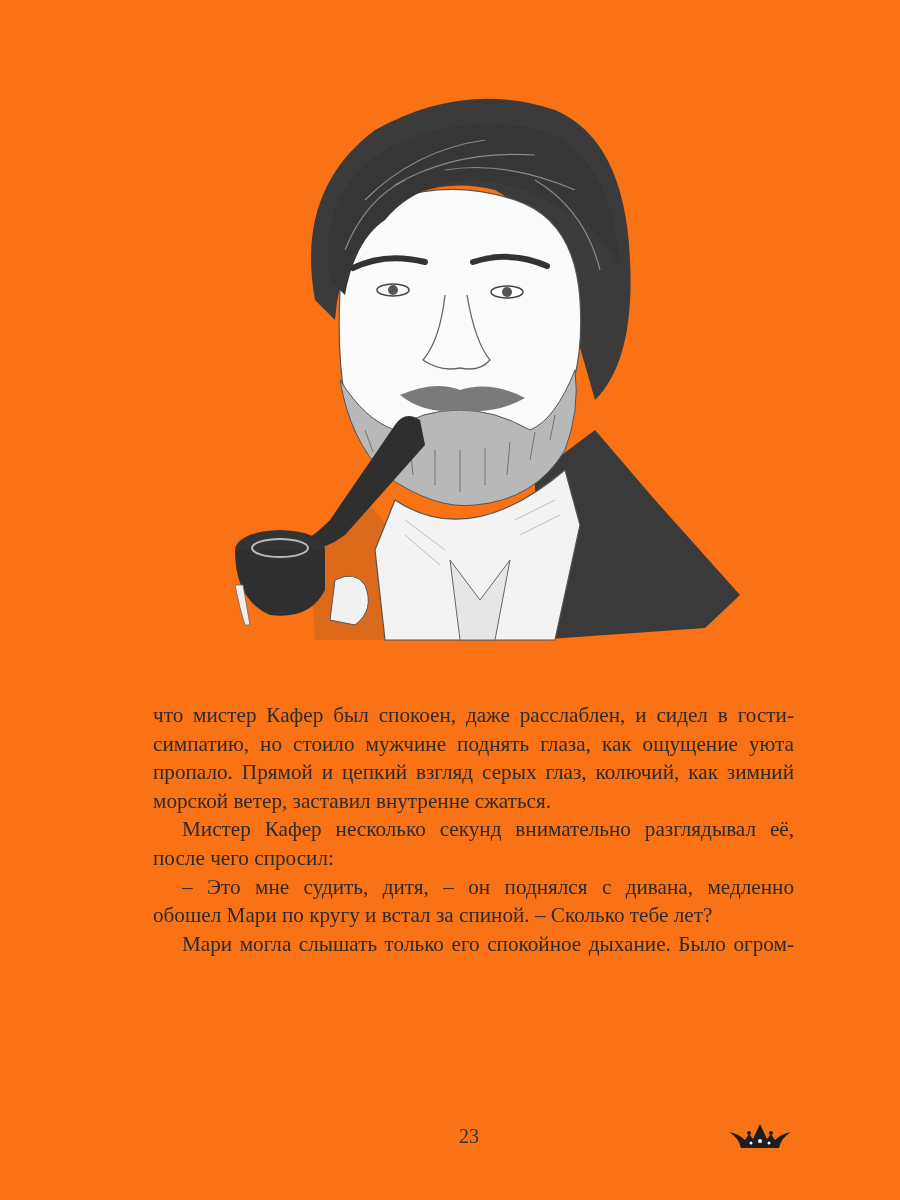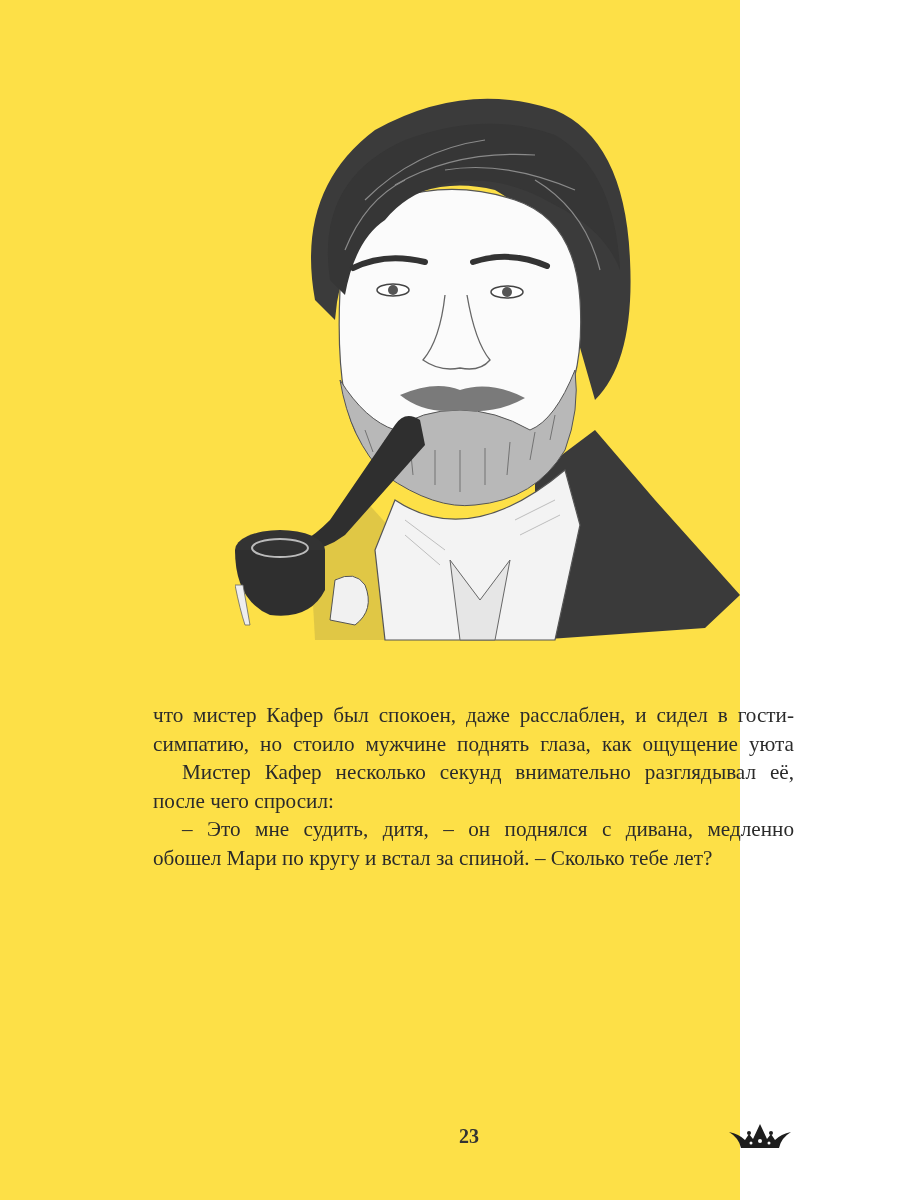--- a/index.html
+++ b/index.html
@@ -1,31 +1,31 @@
 <!DOCTYPE html>
 <html><head>
 <meta charset="utf-8">
 <style>
   html, body { margin: 0; padding: 0; background: #ffffff; }
   body { width: 900px; height: 1200px; position: relative; overflow: hidden; }
-  .page { position: absolute; left: 0; top: 0; width: 740px; height: 1200px; background: #fde047; }
+  .page { position: absolute; left: 0; top: 0; width: 900px; height: 1200px; background: #f97316; }
   .illustration { position: absolute; left: 235px; top: 80px; width: 515px; height: 575px; }
   .illustration svg { width: 100%; height: 100%; display: block; }
   .body-text {
     position: absolute; left: 153px; top: 701px; width: 641px;
     font-family: "Liberation Serif", "DejaVu Serif", serif;
     font-size: 21.2px; line-height: 28.6px; color: #2b2b2b;
   }
   .line { display: block; white-space: nowrap; height: 28.6px; text-align: justify; text-align-last: justify; }
   .line.last { text-align-last: left; }
   .line.indent { padding-left: 29px; }
   .folio {
     position: absolute; left: 459px; top: 1125px;
     font-family: "Liberation Serif", "DejaVu Serif", serif;
-    font-size: 20px; color: #333; font-weight: bold;
+    font-size: 20px; color: #333;
   }
   .crown { position: absolute; left: 729px; top: 1122px; width: 62px; height: 30px; }
 </style>
 </head>
 <body>
 
 <div class="page">
 
   <div class="illustration">
     <svg viewBox="0 0 515 575">
@@ -85,28 +85,31 @@
       <ellipse cx="45" cy="468" rx="28" ry="9" fill="none" stroke="#bbb" stroke-width="2"></ellipse>
 
       <path d="M100 500 Q120 490 130 505 Q140 530 120 545 L95 540 Z" fill="#f1f1f1" stroke="#555" stroke-width="1"></path>
       <path d="M0 505 Q5 530 10 545 L15 545 L8 505 Z" fill="#eee" stroke="#666" stroke-width="0.8"></path>
     </svg>
   </div>
 
   <div class="body-text">
     <span class="line">что мистер Кафер был спокоен, даже расслаблен, и сидел в гости-</span>
     <span class="line">симпатию, но стоило мужчине поднять глаза, как ощущение уюта</span>
+    <span class="line">пропало. Прямой и цепкий взгляд серых глаз, колючий, как зимний</span>
+    <span class="line last">морской ветер, заставил внутренне сжаться.</span>
 
     <span class="line indent">Мистер Кафер несколько секунд внимательно разглядывал её,</span>
     <span class="line last">после чего спросил:</span>
 
 
     <span class="line indent">– Это мне судить, дитя, – он поднялся с дивана, медленно</span>
     <span class="line last">обошел Мари по кругу и встал за спиной. – Сколько тебе лет?</span>
 
+    <span class="line indent">Мари могла слышать только его спокойное дыхание. Было огром-</span>
   </div>
 
   <div class="folio">23</div>
 
   <svg class="crown" viewBox="0 0 62 30">
     <path d="M0 10 Q10 12 16 18 L20 12 L24 17 L31 2 L38 17 L42 12 L46 18 Q52 12 62 10 Q52 16 50 26 L12 26 Q10 16 0 10 Z" fill="#1e1e1e"></path>
     <circle cx="20" cy="11" r="2" fill="#1e1e1e"></circle>
     <circle cx="42" cy="11" r="2" fill="#1e1e1e"></circle>
     <circle cx="31" cy="19" r="2" fill="#fff"></circle>
     <circle cx="22" cy="21" r="1.5" fill="#fff"></circle>

